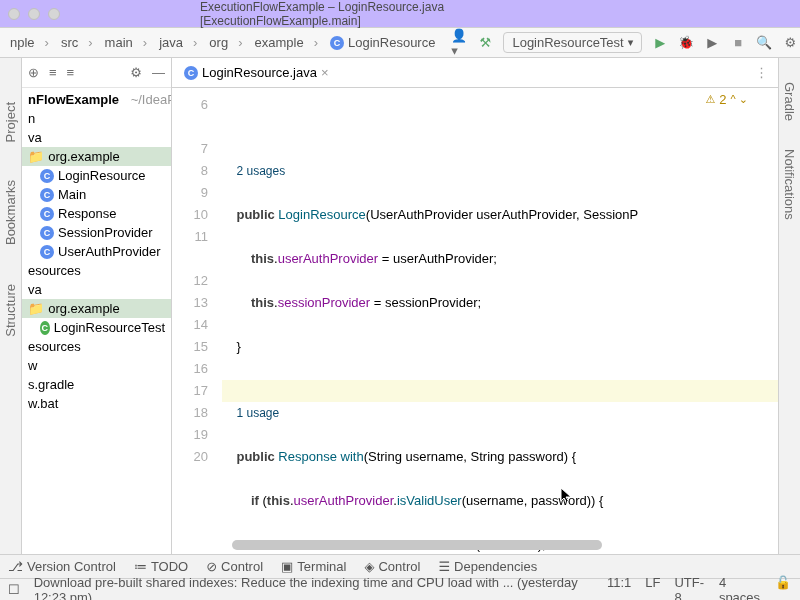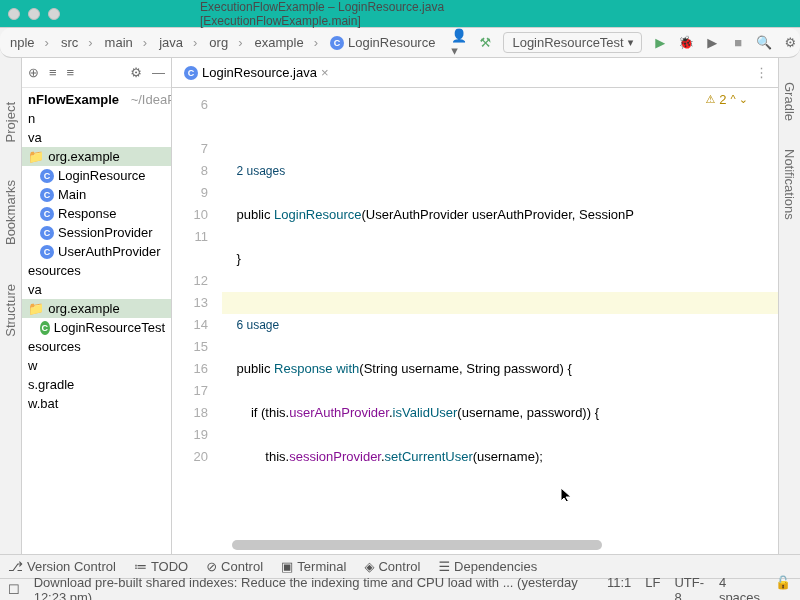--- a/index.html
+++ b/index.html
@@ -1,21 +1,21 @@
 <!DOCTYPE html>
 <html><head>
 <meta charset="utf-8">
 <style>
 *{margin:0;padding:0;box-sizing:border-box;font-family:-apple-system,BlinkMacSystemFont,'Segoe UI',sans-serif;font-size:13px;}
 body{width:800px;height:600px;overflow:hidden;background:#f2f2f2;color:#000;display:flex;flex-direction:column;}
-.titlebar{height:28px;background:#14b8a6;border-bottom:1px solid #d0d0d0;display:flex;align-items:center;padding:0 8px;position:relative;}
+.titlebar{height:28px;background:#c4b5fd;border-bottom:1px solid #d0d0d0;display:flex;align-items:center;padding:0 8px;position:relative;}
 .traffic{display:flex;gap:8px;}
 .dot{width:12px;height:12px;border-radius:50%;background:#d6d6d6;border:1px solid #c0c0c0;}
 .title{position:absolute;left:50%;transform:translateX(-50%);font-weight:500;color:#4a4a4a;font-size:12px;}
-.toolbar{height:30px;background:#f7f7f7;border-bottom:1px solid #d0d0d0;display:flex;align-items:center;padding:0 4px;font-size:12px;color:#555;border-radius:11px;}
+.toolbar{height:30px;background:#f7f7f7;border-bottom:1px solid #d0d0d0;display:flex;align-items:center;padding:0 4px;font-size:12px;color:#555;}
 .crumb{padding:0 6px;cursor:pointer;display:flex;align-items:center;gap:4px;}
 .crumb::after{content:'›';color:#999;margin-left:6px;}
 .crumb:last-of-type::after{content:'';}
 .toolbar-right{margin-left:auto;display:flex;align-items:center;gap:10px;padding-right:6px;}
 .run-config{border:1px solid #ccc;border-radius:4px;padding:2px 8px;display:flex;align-items:center;gap:4px;font-size:11px;}
 .icon-btn{width:16px;height:16px;display:flex;align-items:center;justify-content:center;color:#6f6f6f;}
 .play{color:#59a869;}
 .bug{color:#59a869;}
 .stop{color:#999;}
 .main{flex:1;display:flex;overflow:hidden;}
@@ -28,21 +28,21 @@
 .tree-sel{background:#d3e4d3;}
 .class-icon{width:14px;height:14px;border-radius:50%;background:#5b8def;display:inline-flex;align-items:center;justify-content:center;color:#fff;font-size:9px;font-weight:bold;}
 .editor{flex:1;display:flex;flex-direction:column;background:#fff;overflow:hidden;}
 .tabs{height:30px;border-bottom:1px solid #d0d0d0;display:flex;align-items:center;padding:0 4px;}
 .tab{padding:4px 8px;display:flex;align-items:center;gap:4px;font-size:12px;}
 .tab-close{color:#999;font-size:13px;cursor:pointer;}
 .tabs-right{margin-left:auto;color:#999;padding-right:6px;}
 .code-area{flex:1;display:flex;font-family:'JetBrains Mono','Menlo',monospace;font-size:13px;position:relative;overflow:hidden;}
 .gutter{width:50px;text-align:right;color:#adadad;padding-right:14px;user-select:none;line-height:22px;padding-top:6px;}
 .code{flex:1;padding-top:6px;line-height:22px;white-space:pre;overflow:hidden;}
-.kw{color:#000000;}
+.kw{color:#404040;font-weight:bold;}
 .fn{color:#00627a;}
 .fld{color:#871094;}
 .meta{color:#0c4a6e;font-size:12px;font-style:normal;}
 .hl{background:#fbfadf;display:inline-block;width:100%;}
 .scroll-h{position:absolute;bottom:4px;left:60px;width:370px;height:10px;background:#c7c7c7;border-radius:5px;}
 .warn-badge{position:absolute;top:4px;right:30px;color:#b58900;font-size:11px;display:flex;align-items:center;gap:4px;}
 .gutter-right{width:22px;background:#f2f2f2;border-left:1px solid #d0d0d0;display:flex;flex-direction:column;align-items:center;padding-top:20px;gap:20px;color:#6e6e6e;font-size:10px;}
 .gutter-right div{writing-mode:vertical-rl;padding:4px 0;cursor:pointer;}
 .bottombar{height:24px;border-top:1px solid #d0d0d0;background:#f2f2f2;display:flex;align-items:center;padding:0 8px;gap:18px;font-size:11px;color:#555;}
 .bottombar .item{display:flex;align-items:center;gap:4px;cursor:pointer;}
@@ -169,23 +169,25 @@
           <div>16</div>
           <div>17</div>
           <div>18</div>
           <div>19</div>
           <div>20</div>
       </div>
       <div class="code">
 <div>&nbsp;</div>
 <div>    <span class="meta">2 usages</span></div>
 <div>    <span class="kw">public</span> <span class="fn">LoginResource</span><span>(UserAuthProvider userAuthProvider, SessionP</span></div>
+<div>        <span class="kw">this</span>.<span class="fld">userAuthProvider</span><span> = userAuthProvider;</span></div>
+<div>        <span class="kw">this</span>.<span class="fld">sessionProvider</span><span> = sessionProvider;</span></div>
 <div>    <span>}</span></div>
 <div class="hl">&nbsp;</div>
-<div>    <span class="meta">6 usage</span></div>
+<div>    <span class="meta">1 usage</span></div>
 <div>    <span class="kw">public</span> <span class="fn">Response</span> <span class="fn">with</span><span>(String username, String password) {</span></div>
 <div>        <span class="kw">if</span> (<span class="kw">this</span>.<span class="fld">userAuthProvider</span>.<span class="fn">isValidUser</span><span>(username, password)) {</span></div>
 <div>            <span class="kw">this</span>.<span class="fld">sessionProvider</span>.<span class="fn">setCurrentUser</span><span>(username);</span></div>
 
 
 
 
 
 
       </div>

